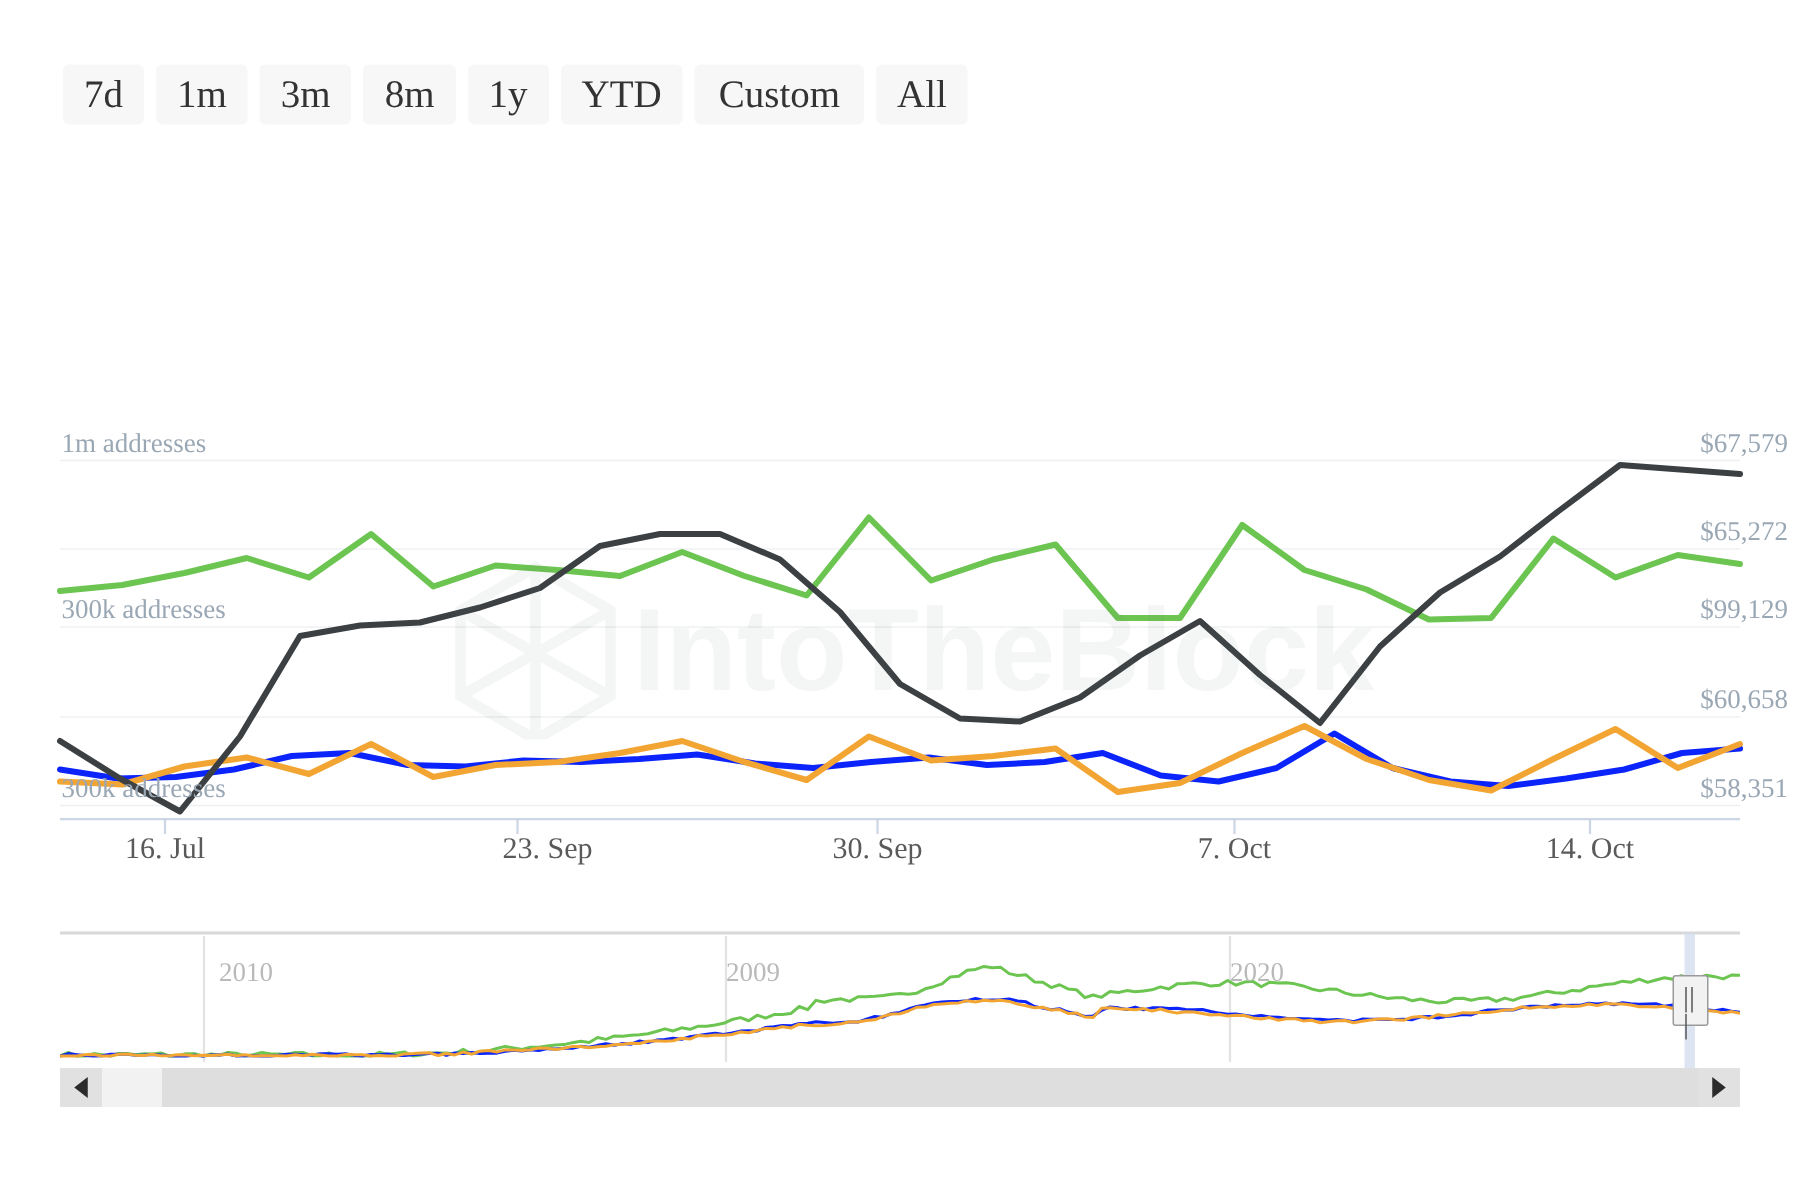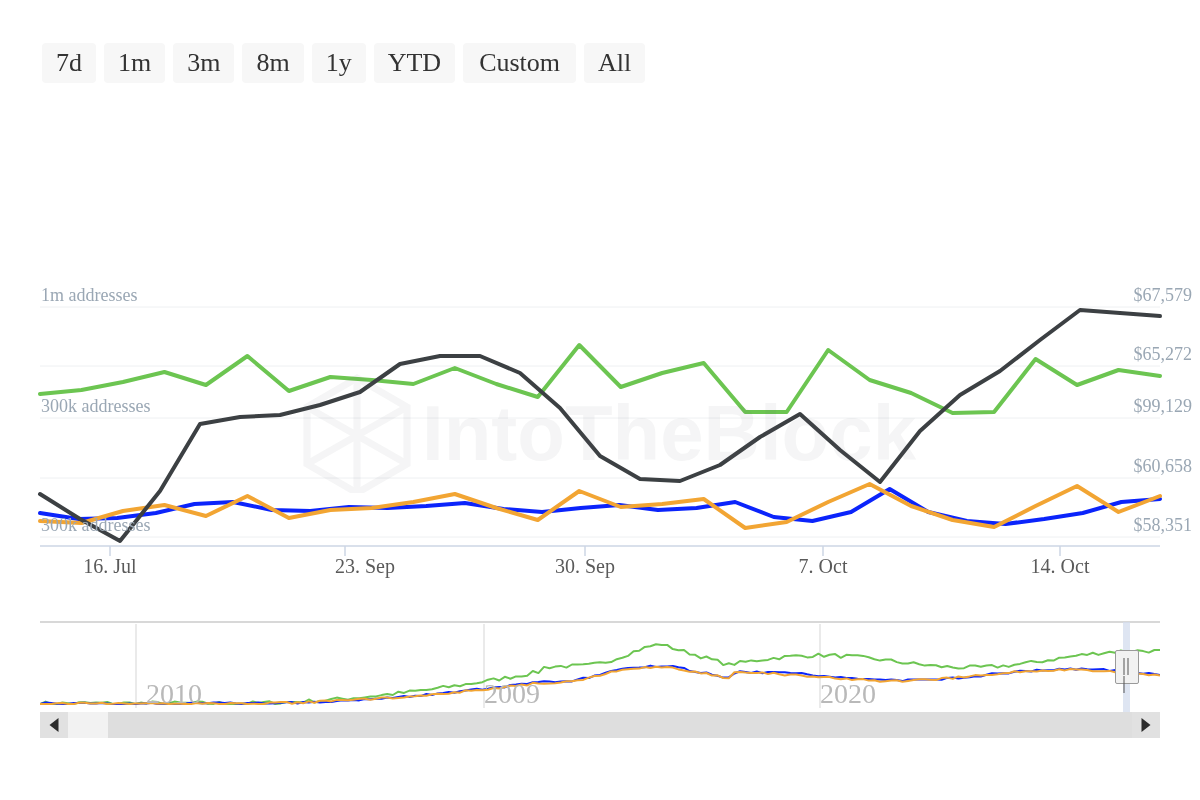--- a/index.html
+++ b/index.html
@@ -37,22 +37,22 @@
   .xlabel {
     position:absolute; font-size:20px; color:#5a5a5a;
     font-family:"Liberation Serif", serif; white-space:nowrap;
     transform:translateX(-50%); top:555px;
   }
 
   
   .nav-wrap { position:absolute; left:40px; top:620px; width:1120px; height:95px; }
   .nav-outer { position:absolute; left:0; top:0; width:1120px; height:88px; }
   .nav-year {
-    position:absolute; font-size:28px; color:#b9b9b9;
-    font-family:"Liberation Serif", serif; top:678px;
+    position:absolute; font-size:18px; color:#b9b9b9;
+    font-family:"Liberation Serif", serif; top:638px;
   }
   .nav-handle {
     position:absolute; width:22px; height:32px; top:650px;
     background:#f2f2f2; border:1px solid #9a9a9a; border-radius:2px;
     cursor:ew-resize;
   }
   .nav-handle .grip { position:absolute; top:7px; left:50%; transform:translateX(-50%); }
   .nav-handle .grip i { display:inline-block; width:1px; height:17px; background:#555; margin:0 1.5px; vertical-align:top; }
   .nav-mask-line { position:absolute; width:7px; background:#d3dced; opacity:.75; }
 

